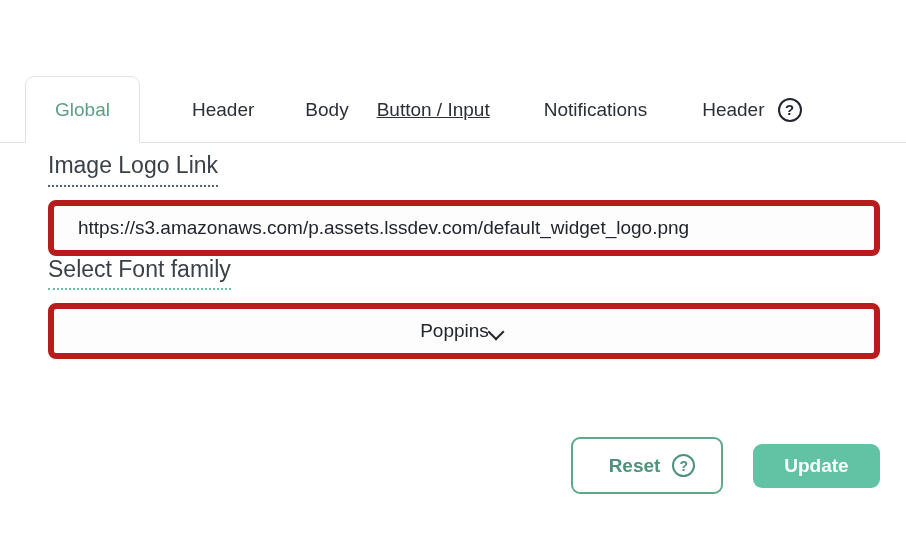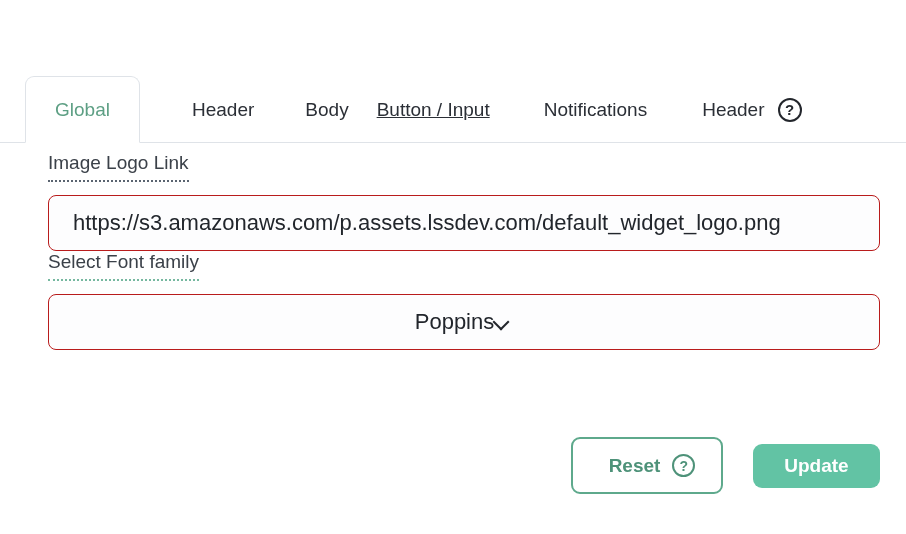--- a/index.html
+++ b/index.html
@@ -114,42 +114,42 @@
   
   .form {
     position: absolute;
     left: 48px;
     top: 152px;
     width: 832px;
   }
 
   .field-label {
     display: inline-block;
-    font-size: 19px;
+    font-size: 23px;
     color: #3b4149;
     line-height: 1.2;
     padding-bottom: 5px;
     border-bottom: 2px dotted #5a6470;
   }
   .field-label.accent {
     border-bottom: 2px dotted #76b8a0;
   }
 
   .control {
     margin-top: 13px;
     width: 832px;
     height: 56px;
     box-sizing: border-box;
     background: #fdfdfe;
-    border: 1px solid #b91c1c;
+    border: 6px solid #b91c1c;
     border-radius: 8px;
     display: flex;
     align-items: center;
     padding: 0 24px;
-    font-size: 22px;
+    font-size: 19px;
     color: #22262c;
   }
 
   .control-text {
     white-space: nowrap;
     overflow: hidden;
     text-overflow: ellipsis;
   }
 
   .select-control {

